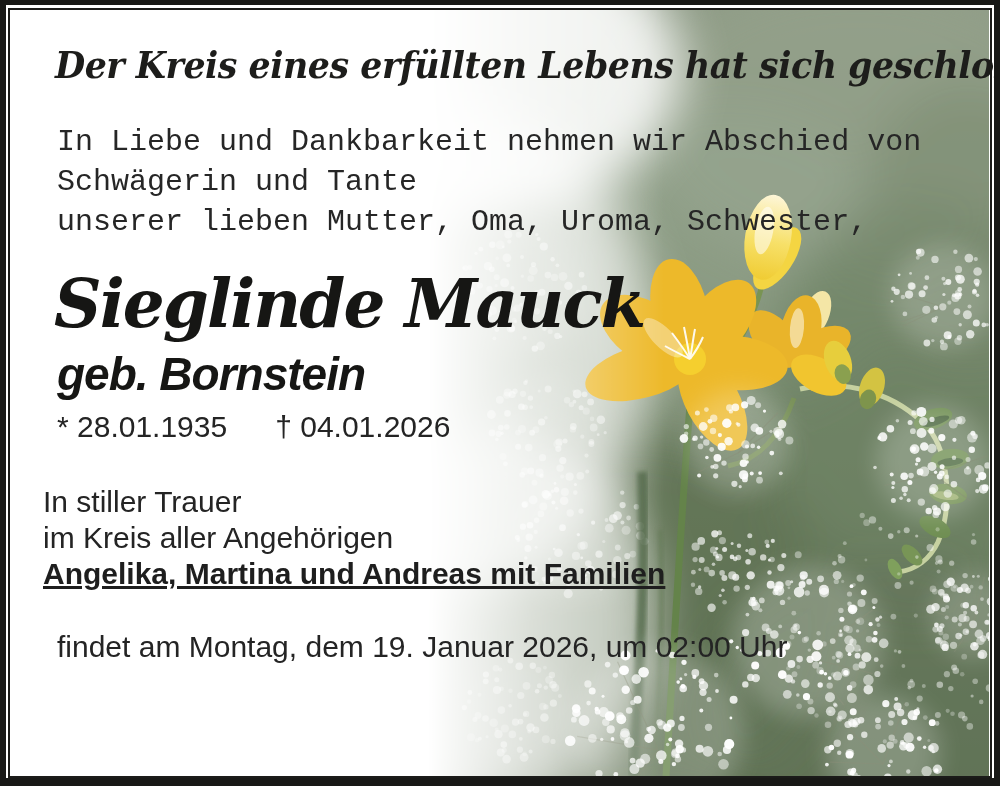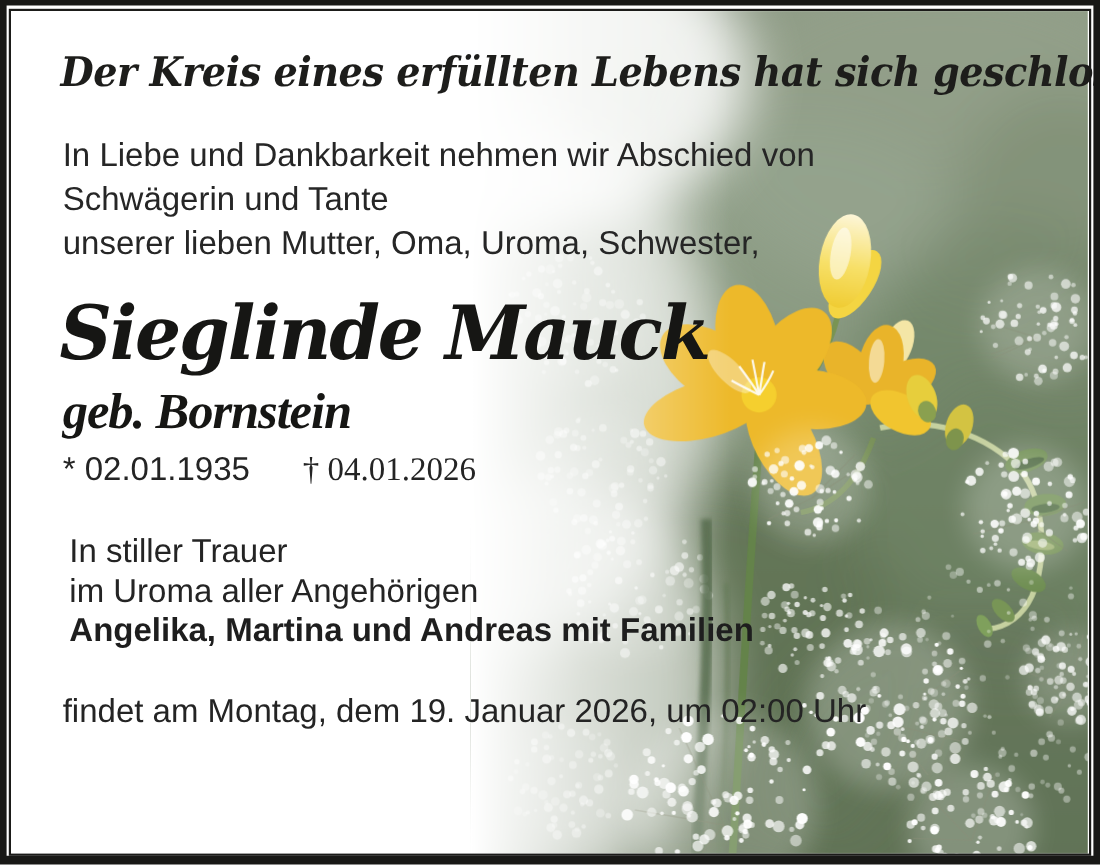--- a/index.html
+++ b/index.html
@@ -17,36 +17,36 @@
 
   .content { position:absolute; inset:0; z-index:2; }
   .content > div { position:absolute; }
 
   .headline {
     left:55px; top:43px; white-space:nowrap;
     font-family:"DejaVu Serif", serif; font-style:italic; font-weight:bold;
     font-size:37px; letter-spacing:-0.5px; color:#1d1d1b;
     transform:scaleX(.94); transform-origin:left top;
   }
-  .intro { left:57px; top:122px; font-size:30px; line-height:40px; color:#262626; }
+  .intro { left:57px; top:122px; font-size:30px; line-height:40px; color:#262626;font-family:Liberation Mono, monospace; }
   .deceased-name {
     left:54px; top:263px; white-space:nowrap;
     font-family:"DejaVu Serif", serif; font-style:italic; font-weight:bold;
     font-size:68px; letter-spacing:-2px; color:#161614;
     transform:scaleX(.97); transform-origin:left top;
   }
   .maiden {
     left:57px; top:347px; white-space:nowrap;
-    font-family:Liberation Serif, serif; font-style:italic; font-weight:bold;
+    font-family:Liberation Sans, sans-serif; font-style:italic; font-weight:bold;
     font-size:46px; letter-spacing:-1px; color:#161614;
   }
   .dates { left:57px; top:409px; font-size:30px; line-height:36px; white-space:nowrap; }
-  .dates .death { margin-left:48px;font-family:Liberation Serif, serif; }
-  .mourning { left:63px; top:484px; font-size:30px; line-height:36px; }
-  .mourning .bold-line { font-weight:bold; color:#1e1e1e; }
+  .dates .death { margin-left:48px; }
+  .mourning { left:43px; top:484px; font-size:30px; line-height:36px; }
+  .mourning .bold-line { font-weight:bold; color:#1e1e1e;text-decoration:underline; }
   .funeral { left:57px; top:628px; font-size:30px; line-height:38px; }
 </style>
 </head>
 <body>
 
 <div class="page">
 
   <div class="photo-wrap">
     <svg id="photoSvg" viewBox="0 0 561 766" preserveAspectRatio="none">
       <defs>
@@ -1295,26 +1295,26 @@
     <div class="intro">
       <div>In Liebe und Dankbarkeit nehmen wir Abschied von</div>
       <div>Schwägerin und Tante</div>
       <div>unserer lieben Mutter, Oma, Uroma, Schwester,</div>
     </div>
 
     <div class="deceased-name">Sieglinde Mauck</div>
     <div class="maiden">geb. Bornstein</div>
 
     <div class="dates">
-      <span class="birth"><span>*</span> <span>02.01.1935</span></span><span class="death"><span>†</span> <span>04.01.2026</span></span>
+      <span class="birth"><span>*</span> <span>28.01.1935</span></span><span class="death"><span>†</span> <span>04.01.2026</span></span>
     </div>
 
     <div class="mourning">
       <div>In stiller Trauer</div>
-      <div>im Uroma aller Angehörigen</div>
+      <div>im Kreis aller Angehörigen</div>
       <div class="bold-line">Angelika, Martina und Andreas mit Familien</div>
     </div>
 
     <div class="funeral">
       <div>findet am Montag, dem 19. Januar 2026, um 02:00 Uhr</div>
     </div>
   </div>
 
   <div class="frame-outer"></div>
   <div class="frame-inner"></div>

